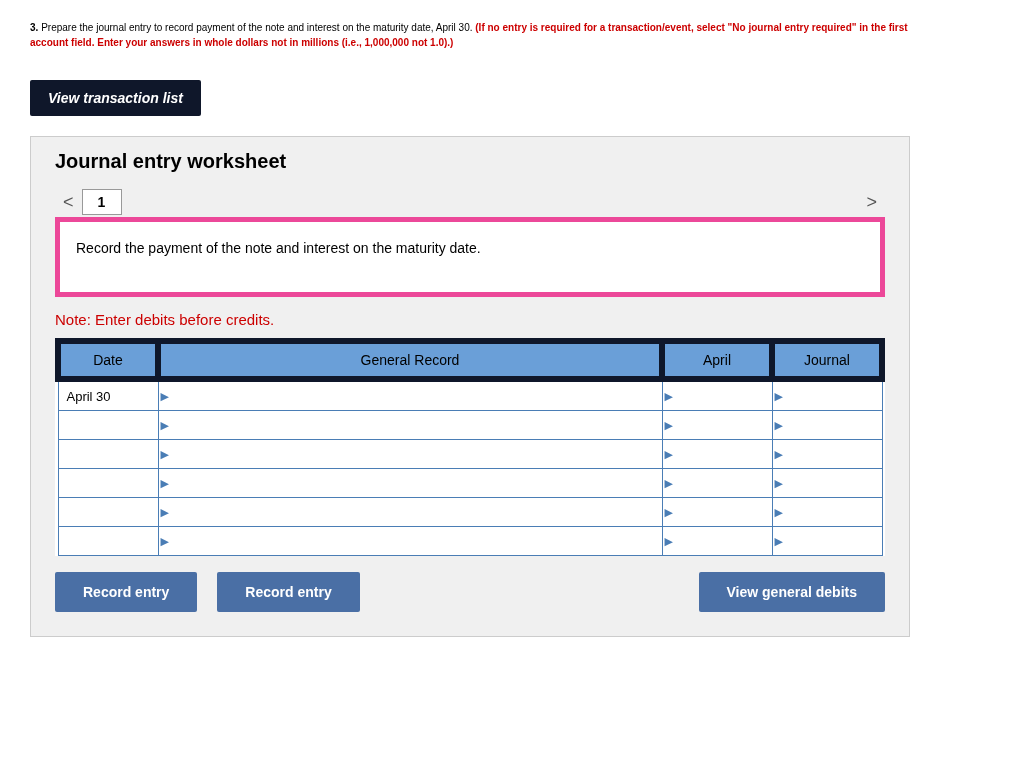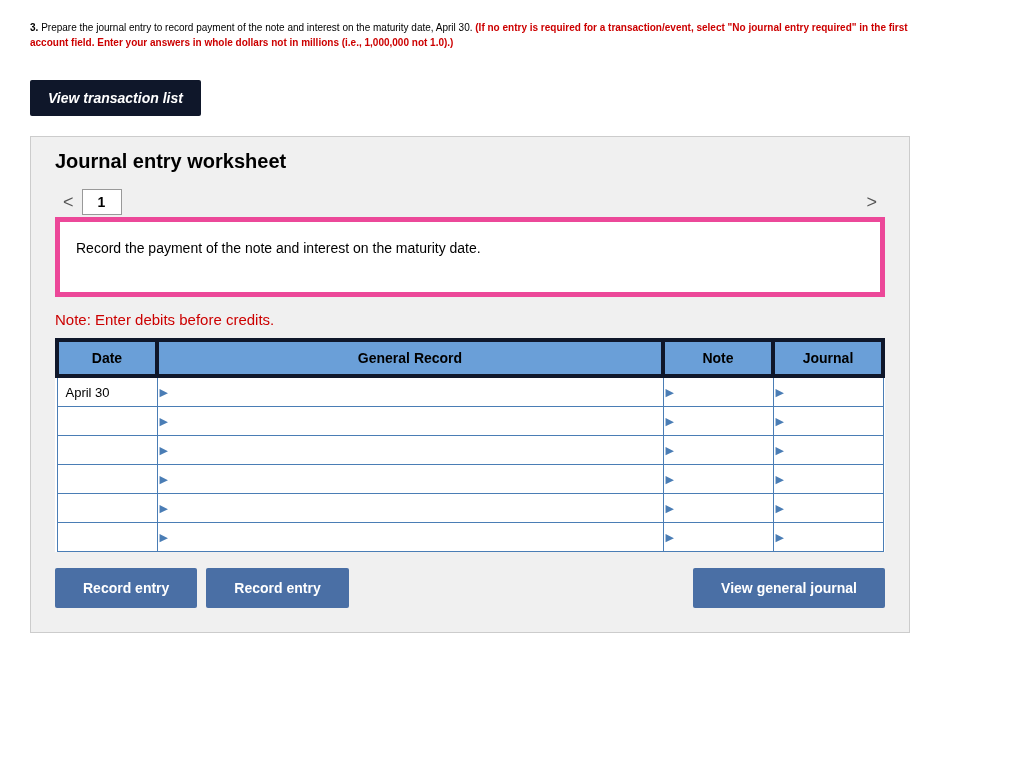--- a/index.html
+++ b/index.html
@@ -85,22 +85,22 @@
     }
     
     .journal-table {
       width: 100%;
       border-collapse: collapse;
       background: #fff;
     }
     .journal-table thead tr th {
       background: #6a9fd8;
       color: #000;
-      font-weight: bold;
-      border: 4px solid #0f172a;
+      font-weight: normal;
+      border: 6px solid #0f172a;
       padding: 8px 10px;
       text-align: center;
       font-size: 14px;
     }
     .journal-table thead tr th:first-child {
       text-align: center;
     }
     .journal-table tbody tr td {
       border: 1px solid #4a7db5;
       padding: 0;
@@ -145,21 +145,21 @@
     .gj-cell .cell-input {
       padding-left: 14px;
     }
     .debit-cell .cell-input,
     .credit-cell .cell-input {
       padding-left: 14px;
     }
     
     .btn-row {
       display: flex;
-      gap: 1px;
+      gap: 12px;
       margin-top: 16px;
       justify-content: flex-start;
       align-items: center;
     }
     .btn-action {
       background: #4a6fa5;
       color: #fff;
       border: none;
       padding: 12px 28px;
       font-size: 14px;
@@ -209,21 +209,21 @@
     <span>Record the payment of the note and interest on the maturity date.</span>
   </div>
 
   <p class="note-text">Note: Enter debits before credits.</p>
 
   <table class="journal-table">
     <thead>
       <tr>
         <th>Date</th>
         <th>General Record</th>
-        <th>Note</th>
+        <th>April</th>
         <th>Journal</th>
       </tr>
     </thead>
     <tbody id="table-body">
     <tr>
           <td class="date-cell">April 30</td>
           <td class="gj-cell">
             <span class="cell-arrow">▶</span>
             <input class="cell-input" type="text" style="">
           </td>
@@ -311,18 +311,18 @@
             <input class="cell-input" type="text" style="">
           </td>
         </tr>
       </tbody>
   </table>
 
   <div class="btn-row">
     <button class="btn-action">Record entry</button>
     <button class="btn-action">Record entry</button>
     <div class="btn-spacer"></div>
-    <button class="btn-action">View general journal</button>
+    <button class="btn-action">View general debits</button>
   </div>
 </div>
 
 
 
 
 </body></html>

